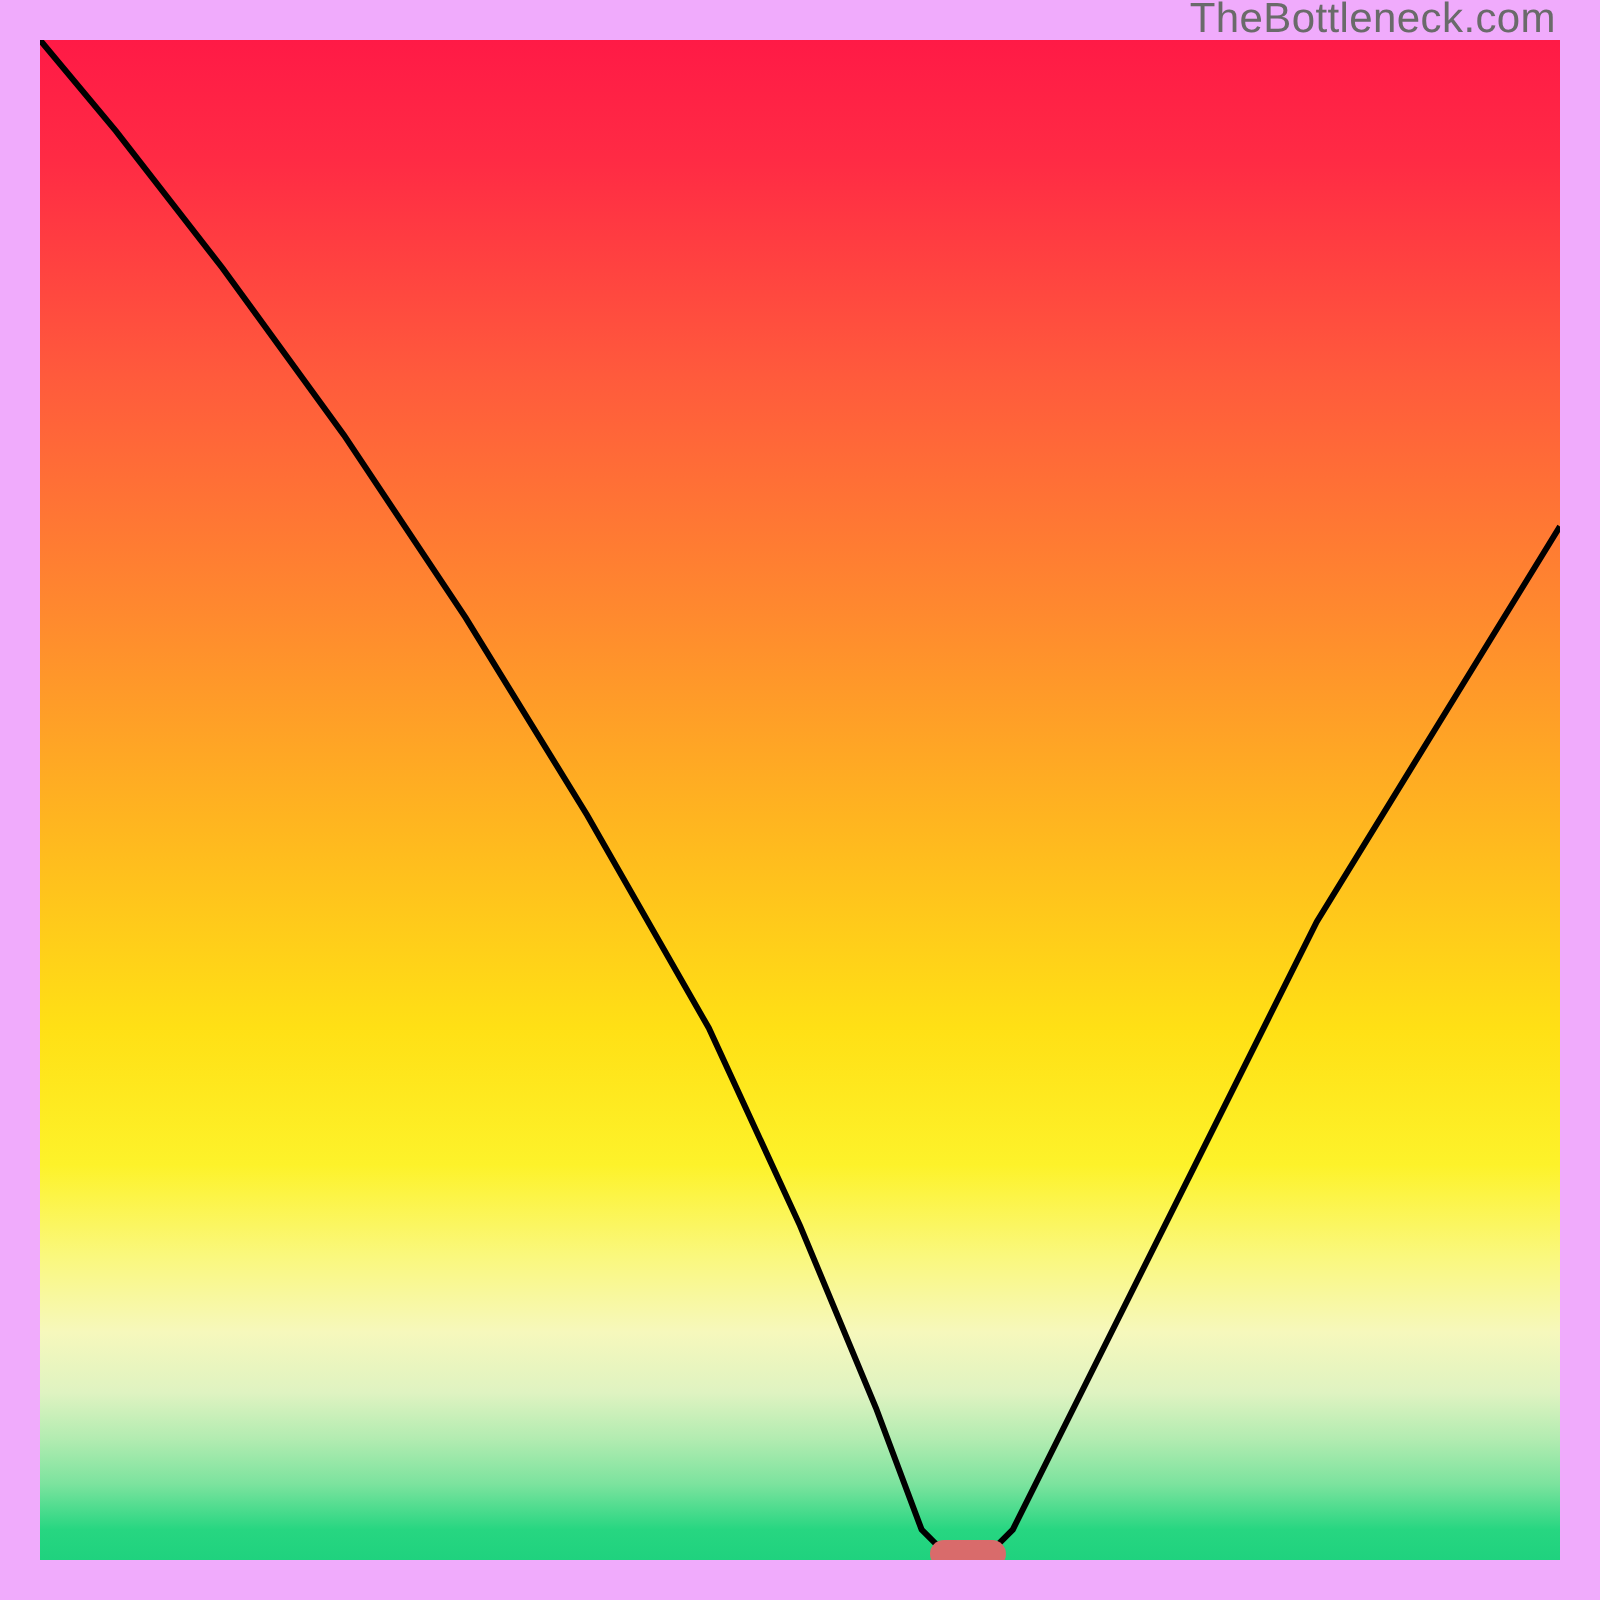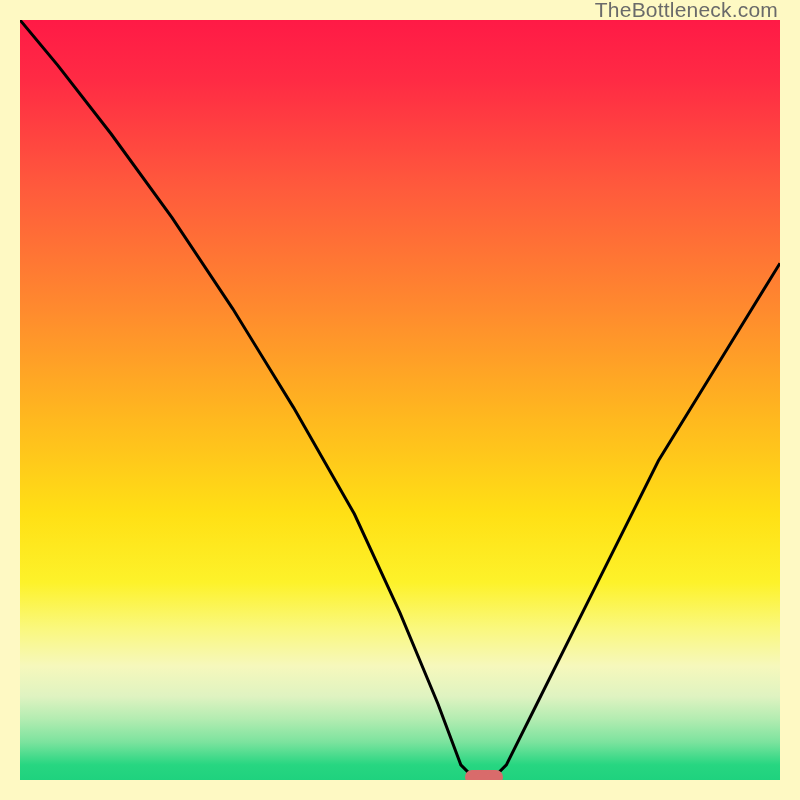--- a/index.html
+++ b/index.html
@@ -8,21 +8,21 @@
     width: 800px;
     height: 800px;
     background: #000;
     overflow: hidden;
     font-family: Arial, Helvetica, sans-serif;
   }
   .canvas {
     position: relative;
     width: 800px;
     height: 800px;
-    background: #fef9c3;
+    background: #f0abfc;
   }
   .plot-area {
     position: absolute;
     left: 20px;
     top: 20px;
     width: 760px;
     height: 760px;
     overflow: hidden;
   }
   .gradient {

